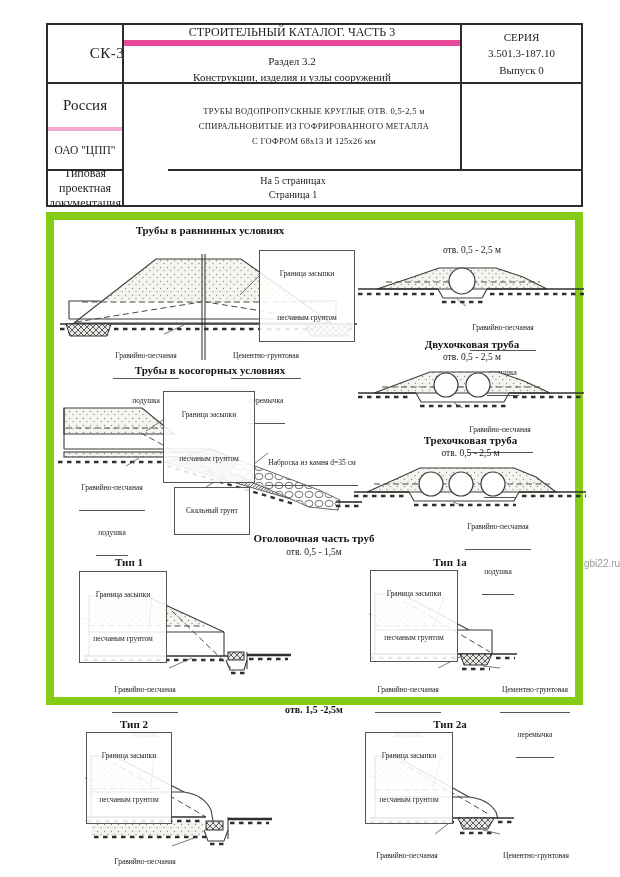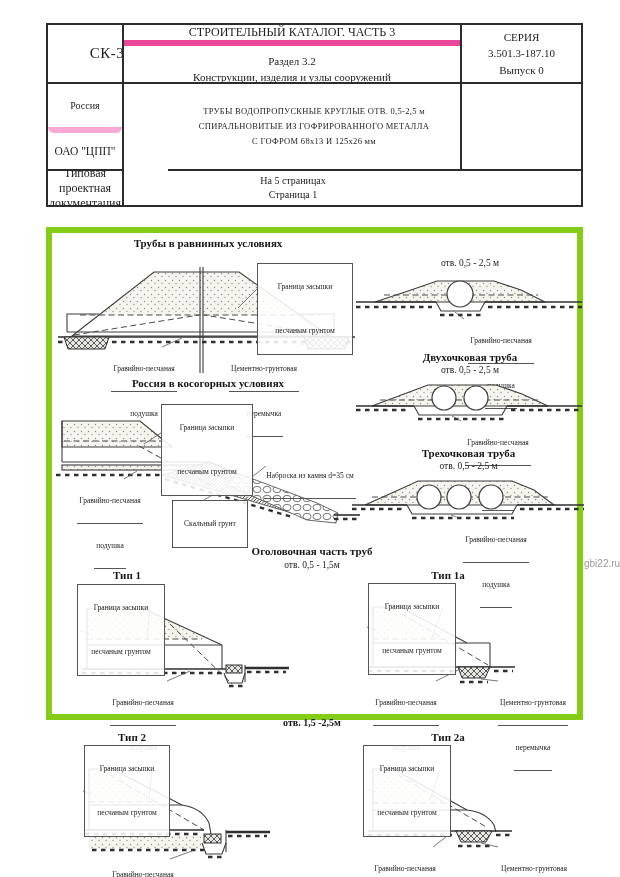--- a/index.html
+++ b/index.html
@@ -13,30 +13,30 @@
   .cell{box-sizing:border-box;display:flex;flex-direction:column;align-items:center;justify-content:center;
         text-align:center;overflow:hidden;}
   .br{border-right:2px solid #2c2c2c;} .bb{border-bottom:2px solid #2c2c2c;}
   .code-cell{font-size:15px;letter-spacing:.5px;padding-left:44px;}
   .cat-cell{padding:0;align-items:stretch;justify-content:flex-start;}
   .cat-top{height:21px;border-bottom:6px solid #ec4899;display:flex;align-items:center;justify-content:center;
            font-size:12px;}
   .cat-bot{flex:1;display:flex;flex-direction:column;align-items:center;justify-content:center;font-size:11px;line-height:1.45;margin-top:8px;}
   .series-cell{font-size:11px;line-height:1.5;}
   .country-cell{padding:0;align-items:stretch;justify-content:flex-start;}
-  .country-top{height:43px;border-bottom:6px solid #f9a8d4;display:flex;align-items:center;justify-content:center;font-size:10px;border-radius:6px;}
+  .country-top{height:43px;border-bottom:4px solid #f9a8d4;display:flex;align-items:center;justify-content:center;font-size:15px;}
   .country-bot{flex:1;display:flex;align-items:center;justify-content:center;font-size:11.5px;}
   .subject-cell{font-size:8.5px;line-height:1.8;letter-spacing:.3px;margin-left:44px;}
   .year-cell{font-size:11.5px;}
   .doctype-cell{font-size:12px;}
   .pages-cell{font-size:10px;line-height:1.4;}
 
   
   .frame{position:absolute;left:46px;top:212px;width:537px;height:493px;
-         border:6px solid #84cc16;box-sizing:border-box;margin-top:15px;}
+         border:8px solid #84cc16;box-sizing:border-box;}
   .fig{position:absolute;}
   .figtitle{position:absolute;text-align:center;font-weight:bold;font-size:11px;color:#161616;white-space:nowrap;}
   .figsub{position:absolute;text-align:center;font-size:9.5px;color:#222;white-space:nowrap;}
   .figsvg{position:absolute;left:0;}
 
   
   .lbl{position:absolute;font-size:7.5px;line-height:1.35;color:#222;text-align:center;
        display:flex;flex-direction:column;align-items:center;white-space:nowrap;}
   .lbl .ln2{display:block;padding:17px 2px;}
   .boxed{border:1px solid #555;background:rgba(255,255,255,.88);padding:1px 3px;}
@@ -217,21 +217,21 @@
         <line class="ties" x1="60" y1="41" x2="162" y2="41"></line>
         <line class="ldr" x1="107" y1="41" x2="99" y2="38"></line>
       </svg>
       <div class="lbl und" style="left:98px;top:71px;width:92px;">
         <span class="ln2">Гравийно-песчаная</span>
         <span class="ln2">подушка</span>
       </div>
     </div>
 
     <div class="fig" style="left:0;top:142px;width:312px;height:152px;">
-      <span class="figtitle" style="left:0;right:0;top:2px;">Россия в косогорных условиях</span>
+      <span class="figtitle" style="left:0;right:0;top:2px;">Трубы в косогорных условиях</span>
       <svg class="figsvg" style="top:20px;" width="312" height="132">
         <polygon class="sand" points="10,26 88,26 120,52 10,52"></polygon>
         <line class="dash" x1="12" y1="46" x2="114" y2="46"></line>
         <line class="ln" x1="10" y1="26" x2="10" y2="67"></line>
         <line class="ln" x1="10" y1="67" x2="157" y2="67"></line>
         <rect class="sand" x="10" y="70" width="140" height="5"></rect>
         <line class="ties" x1="4" y1="80" x2="145" y2="80"></line>
         <polygon class="rockp" points="157,67 255,108 240,118 110,80"></polygon>
         <line class="ln" x1="157" y1="67" x2="255" y2="108"></line>
         <line class="ties" x1="113" y1="84" x2="240" y2="122"></line>

